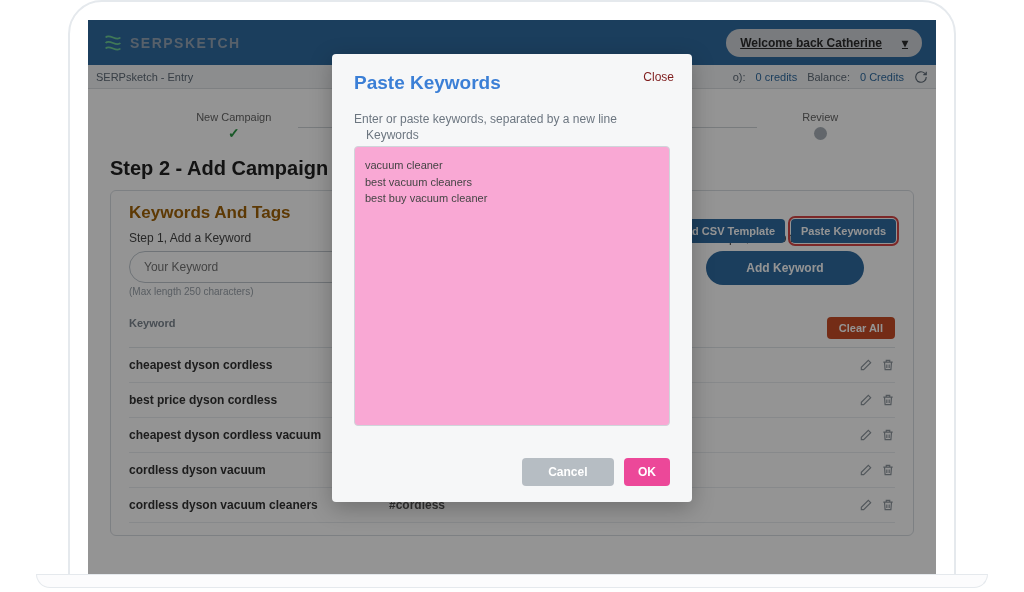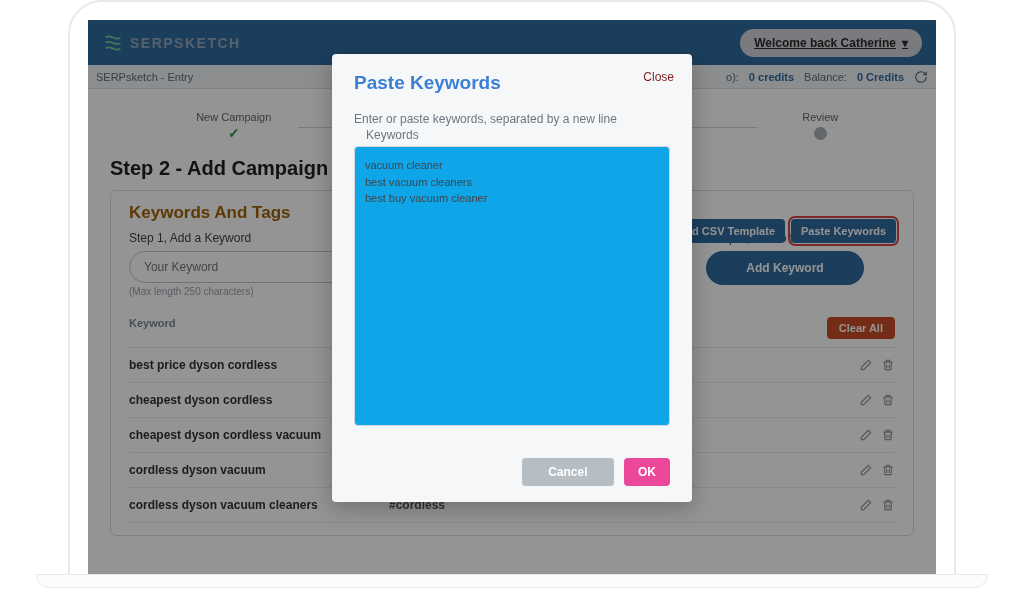--- a/index.html
+++ b/index.html
@@ -62,37 +62,37 @@
     }
     .user-pill {
       margin-left: auto;
       background: #d0d4d9;
       color: #2c2c2c;
       padding: 7px 14px;
       border-radius: 18px;
       text-decoration: underline;
       font-size: 12px;
       font-weight: 600;
-      display: flex; align-items: center; gap: 6px;
+      display: flex; align-items: center; gap: 20px;
     }
     .subheader {
       height: 24px;
       background: #f1f3f5;
       border-bottom: 1px solid #d9dde1;
       display: flex;
       align-items: center;
       padding: 0 8px;
       font-size: 11px;
       color: #5f6b77;
     }
     .subheader .right {
       margin-left: auto;
       display: flex; gap: 10px; align-items: center;
     }
-    .subheader .credits { font-weight: 700; color: #2f6ba0; }
+    .subheader .credits { font-weight: 400; color: #2f6ba0; }
     
     .page {
       padding: 10px 22px 0 22px;
     }
     .stepper {
       display: flex;
       font-size: 11px;
       color: #666;
       margin: 12px 0 16px 0;
     }
@@ -196,21 +196,21 @@
     .modal-sub { font-size: 12px; color: #6c7680; margin-bottom: 2px; }
     .modal-label { font-size: 12px; color: #6c7680; margin: 0 0 4px 12px; }
     .modal-textarea {
       width: 100%; height: 280px;
       border: 1px solid #cfd5da;
       border-radius: 4px;
       padding: 10px;
       font-size: 11px;
       line-height: 1.5;
       color: #444;
-      background: #0ea5e9;
+      background: #f9a8d4;
       resize: none;
       font-family: inherit;
     }
     .modal-actions { text-align: right; margin-top: 28px; }
     .btn-cancel { background: #b6bdc3; color: #fff; padding: 7px 26px; border-radius: 4px; font-size: 12px; font-weight: 600; border:none; }
     .btn-ok { background: #ec4899; color: #fff; padding: 7px 14px; border-radius: 4px; font-size: 12px; font-weight: 700; border:none; margin-left: 6px; }
     .ico { width: 14px; height: 14px; display: inline-block; vertical-align: middle; }
   </style>
 </head>
 <body>
@@ -280,33 +280,33 @@
           </div>
         </div>
 
         <div class="table-head">
           <span>Keyword</span>
           <button class="clear-btn">Clear All</button>
         </div>
 
         <div id="rows">
             <div class="kw-row">
+              <span class="kw">cheapest dyson cordless</span>
+              <span class="tag"></span>
+              <span class="actions">
+                <svg class="ico" viewBox="0 0 24 24" fill="none" stroke="#8d969e" stroke-width="2">
+                  <path d="M4 20h4L20 8l-4-4L4 16v4z"></path>
+                </svg>
+                <svg class="ico" viewBox="0 0 24 24" fill="none" stroke="#8d969e" stroke-width="2">
+                  <path d="M4 7h16M9 7V4h6v3M6 7l1 13h10l1-13M10 11v6M14 11v6"></path>
+                </svg>
+              </span>
+            </div>
+            <div class="kw-row">
               <span class="kw">best price dyson cordless</span>
-              <span class="tag"></span>
-              <span class="actions">
-                <svg class="ico" viewBox="0 0 24 24" fill="none" stroke="#8d969e" stroke-width="2">
-                  <path d="M4 20h4L20 8l-4-4L4 16v4z"></path>
-                </svg>
-                <svg class="ico" viewBox="0 0 24 24" fill="none" stroke="#8d969e" stroke-width="2">
-                  <path d="M4 7h16M9 7V4h6v3M6 7l1 13h10l1-13M10 11v6M14 11v6"></path>
-                </svg>
-              </span>
-            </div>
-            <div class="kw-row">
-              <span class="kw">cheapest dyson cordless</span>
               <span class="tag"></span>
               <span class="actions">
                 <svg class="ico" viewBox="0 0 24 24" fill="none" stroke="#8d969e" stroke-width="2">
                   <path d="M4 20h4L20 8l-4-4L4 16v4z"></path>
                 </svg>
                 <svg class="ico" viewBox="0 0 24 24" fill="none" stroke="#8d969e" stroke-width="2">
                   <path d="M4 7h16M9 7V4h6v3M6 7l1 13h10l1-13M10 11v6M14 11v6"></path>
                 </svg>
               </span>
             </div>

